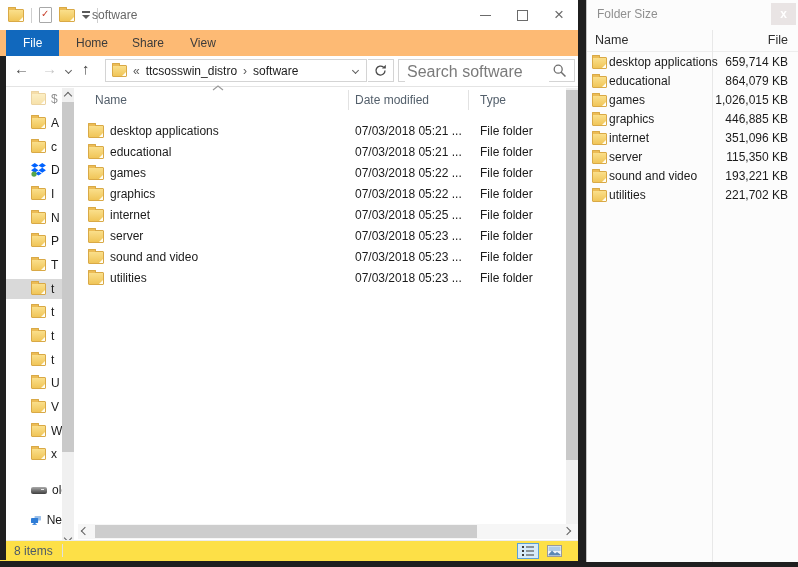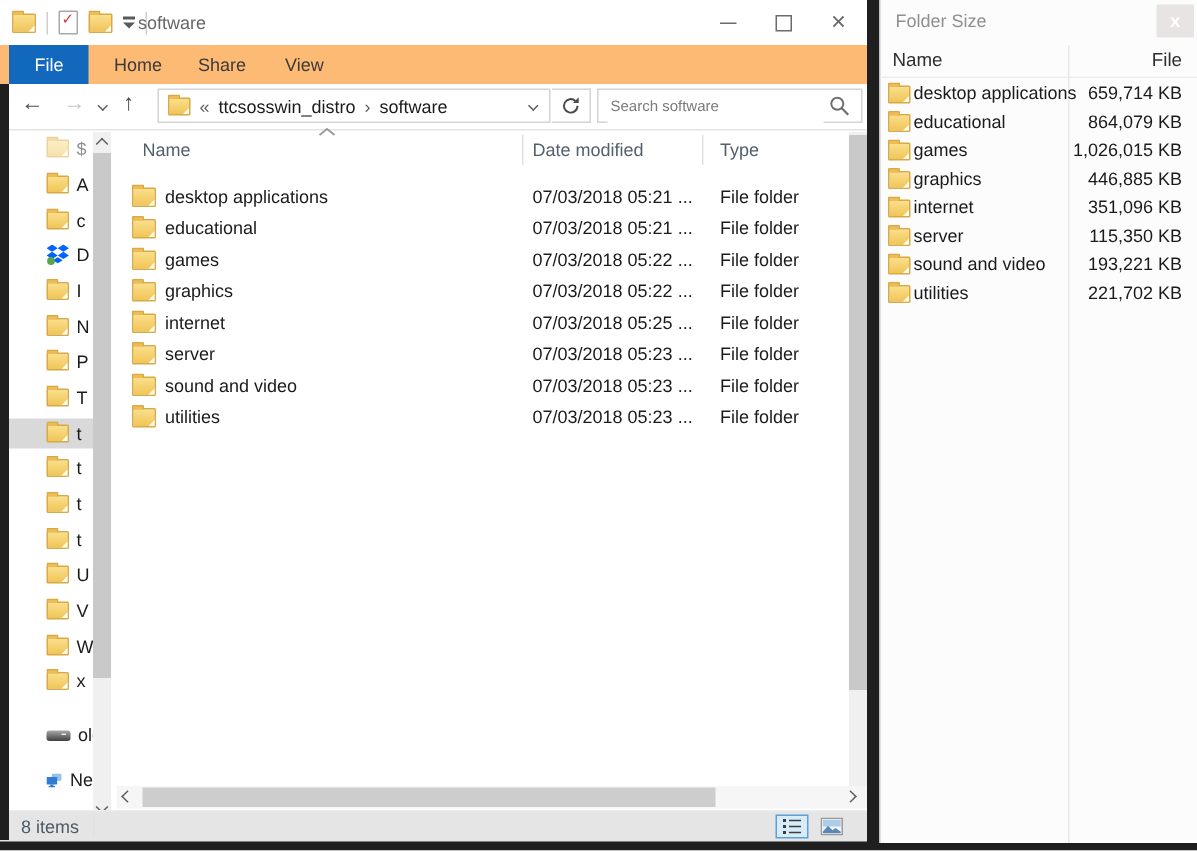--- a/index.html
+++ b/index.html
@@ -53,21 +53,21 @@
   .nav-arrow{position:absolute;top:4px;font-size:15px;color:#4a4a4a;}
   .nav-arrow.disabled{color:#c6c6c6;}
   .addr-box{position:absolute;left:105px;top:3px;width:262px;height:23px;border:1px solid #d4d4d4;
     display:flex;align-items:center;padding-left:6px;box-sizing:border-box;gap:6px;}
   .addr-sep{color:#5a5a5a;}
   .addr-caret{margin-left:auto;margin-right:8px;}
   .refresh-box{position:absolute;left:368px;top:3px;width:26px;height:23px;border:1px solid #d4d4d4;border-left:none;
     display:flex;align-items:center;justify-content:center;box-sizing:border-box;}
   .search-box{position:absolute;left:398px;top:3px;width:177px;height:23px;border:1px solid #d4d4d4;box-sizing:border-box;}
   .search-input{position:absolute;left:6px;top:1px;width:140px;height:19px;border:none;outline:none;
-    font-family:inherit;font-size:10px;color:#0369a1;}
+    font-family:inherit;font-size:16px;color:#0369a1;}
   .search-input::placeholder{color:#7a7a7a;}
   .search-mag{position:absolute;right:7px;top:4px;}
   
   .side-item{position:absolute;left:6px;width:56px;height:20px;display:flex;align-items:center;gap:5px;
     padding-left:25px;box-sizing:border-box;color:#1b1b1b;}
   .side-item.selected{background:#d9d9d9;}
   .side-scrollbar{position:absolute;left:62px;top:88px;width:12px;height:460px;background:#f0f0f0;}
   .side-thumb{position:absolute;left:0;top:14px;width:12px;height:350px;background:#c9c9c9;}
   .sb-arrow{position:absolute;left:3px;}
   
@@ -82,21 +82,21 @@
   .row .date{position:absolute;left:275px;top:3px;}
   .row .type{position:absolute;left:400px;top:3px;}
   .v-scrollbar{position:absolute;left:566px;top:88px;width:12px;height:436px;background:#f0f0f0;}
   .v-thumb{position:absolute;left:0;top:2px;width:12px;height:370px;background:#c9c9c9;}
   
   .h-scrollbar{position:absolute;left:78px;top:524px;width:500px;height:15px;background:#f6f6f6;}
   .h-thumb{position:absolute;left:17px;top:1px;width:382px;height:13px;background:#cdcdcd;}
   .h-left{position:absolute;left:4px;top:4px;}
   .h-right{position:absolute;right:8px;top:4px;}
   
-  .statusbar{position:absolute;left:0;top:540px;right:0;height:20px;border-top:1px solid #ececec;background:#e5e5e5;}
+  .statusbar{position:absolute;left:0;top:540px;right:0;height:20px;border-top:1px solid #ececec;background:#fde047;}
   .status-count{position:absolute;left:14px;top:3px;color:#4d5a68;}
   .status-sep{position:absolute;left:62px;top:3px;width:1px;height:13px;background:#e0e0e0;}
   .viewbtn{position:absolute;top:2px;width:22px;height:16px;display:flex;align-items:center;justify-content:center;box-sizing:border-box;}
   .viewbtn.details{left:517px;border:1px solid #5ba0d6;background:#d7ebf9;}
   .viewbtn.thumbs{left:543px;}
   
   .fs-window{position:absolute;left:586px;top:0;width:212px;height:562px;background:#fcfcfc;border-left:1px solid #c4c4c4;}
   .fs-title{position:absolute;left:10px;top:7px;color:#8f8f8f;}
   .fs-close{position:absolute;right:3px;top:3px;width:25px;height:22px;background:#e9e4e4;color:#fff;
     font-weight:bold;font-size:12px;display:flex;align-items:center;justify-content:center;}

